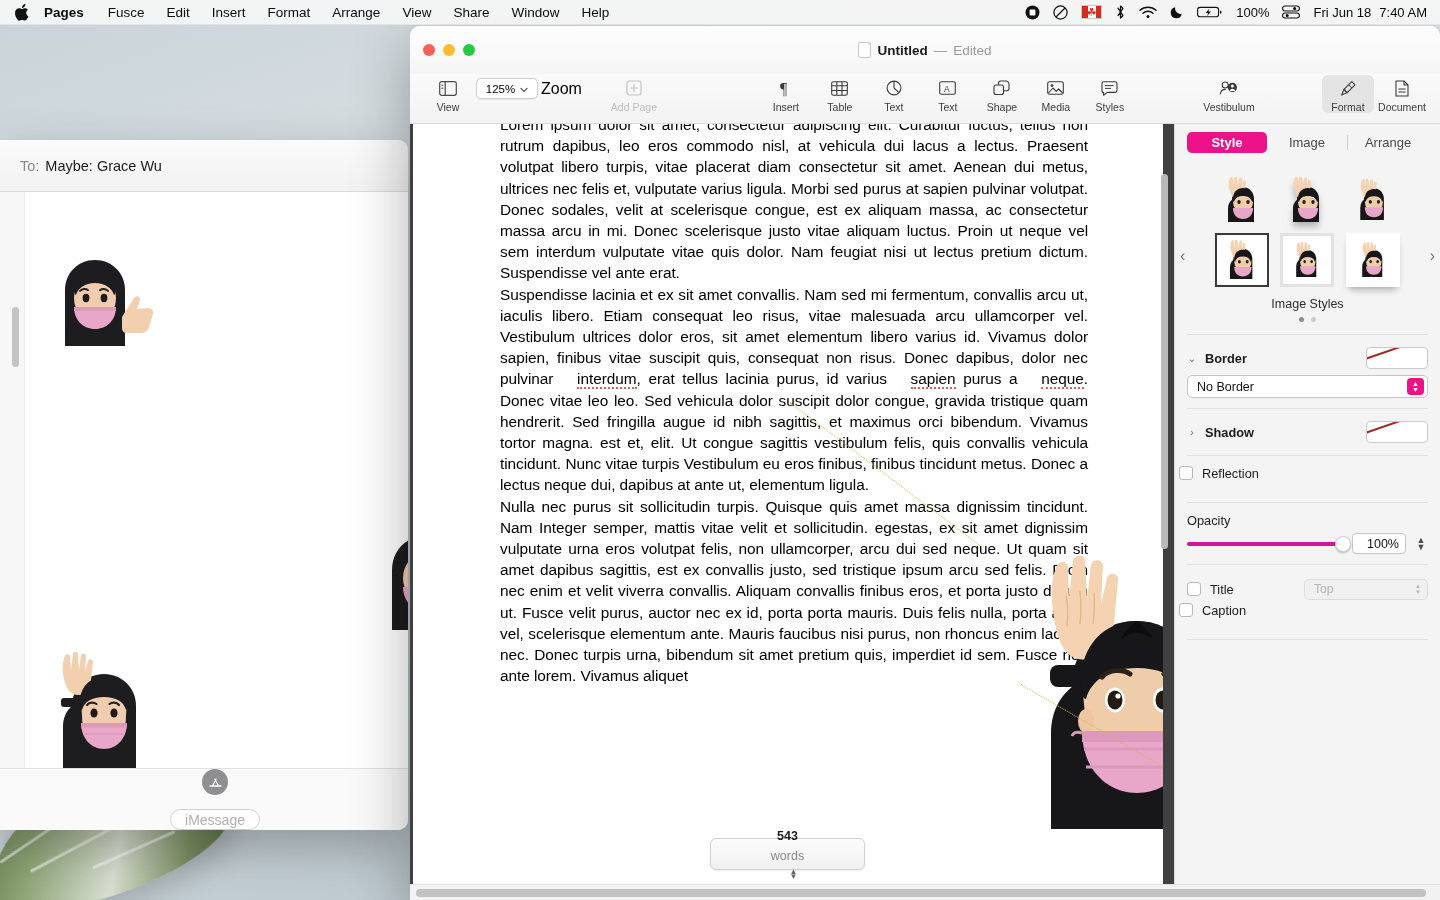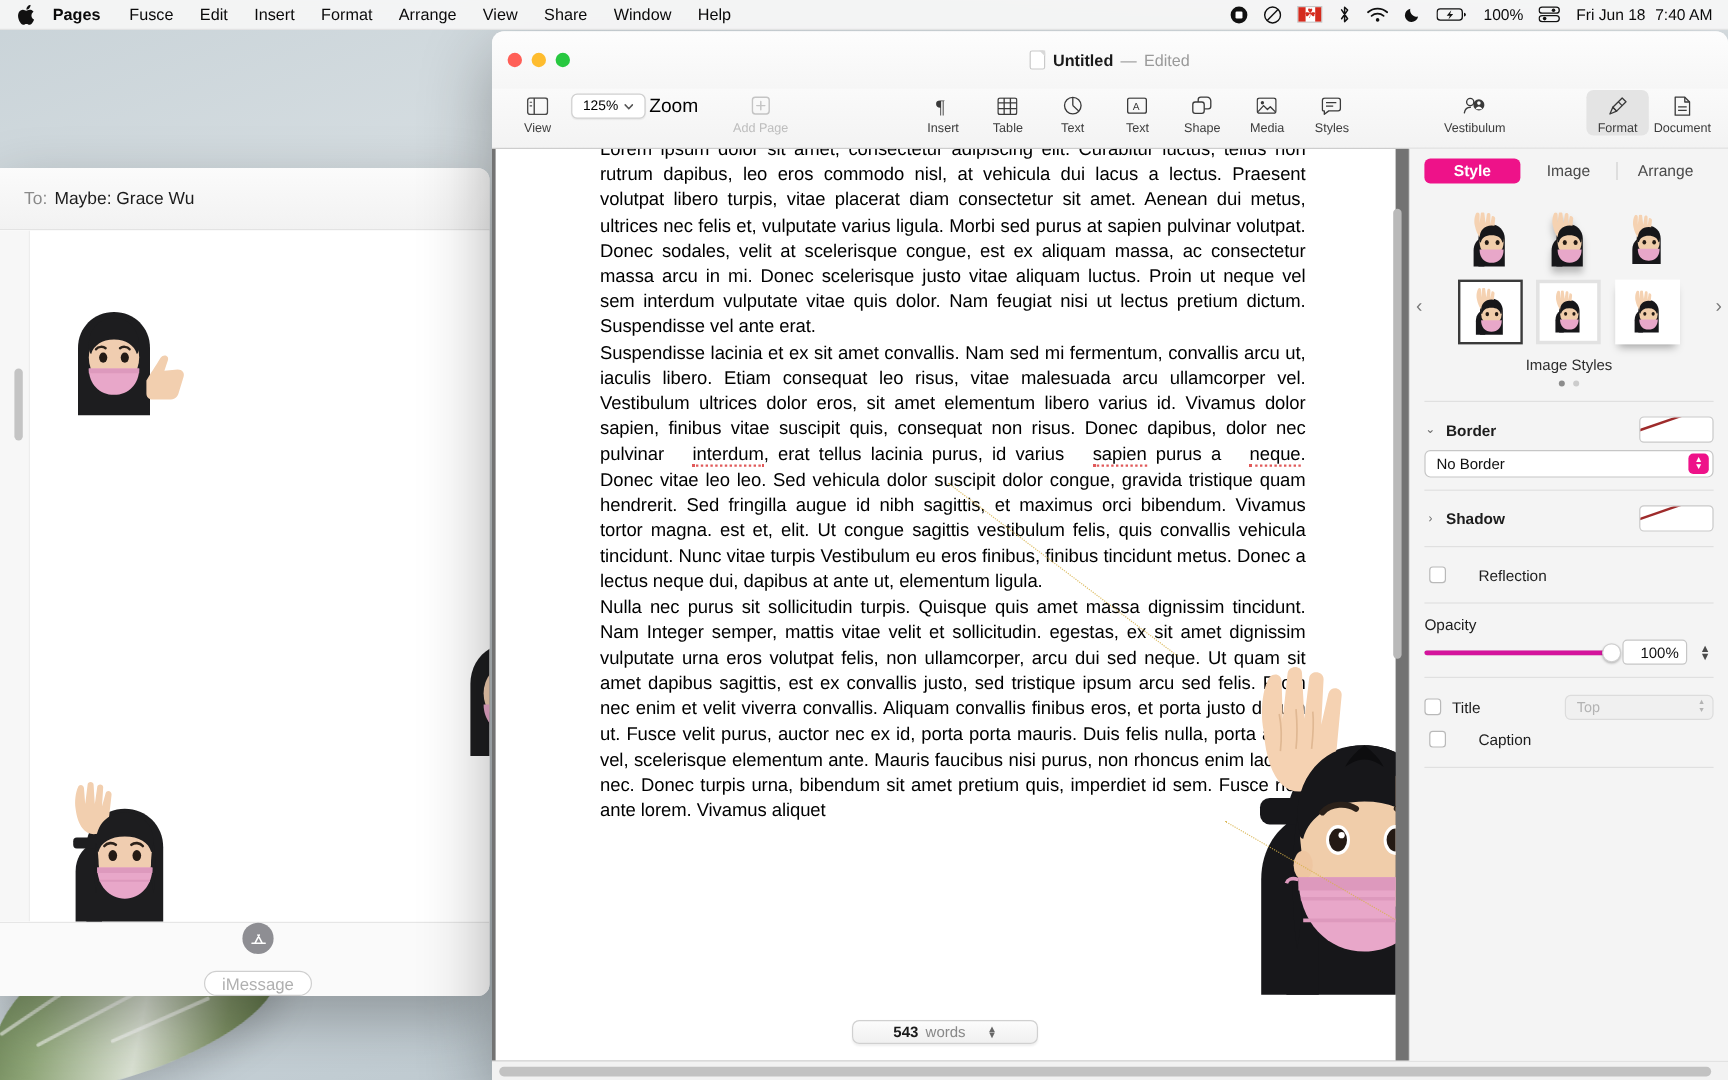--- a/index.html
+++ b/index.html
@@ -228,21 +228,21 @@
   .tb-collab { margin-left: auto; margin-right: auto; }
   .tb-right { display: flex; gap: 2px; }
 
   #pages-content {
     flex: 1; display: flex; position: relative; min-height: 0;
   }
   
   #doc-area {
     position: relative;
     width: 764px;
-    background: #737373;
+    background: #404040;
     overflow: hidden;
   }
   #doc-page {
     position: absolute;
     left: 3px; top: 0;
     width: 750px; height: 100%;
     background: #fff;
     overflow: hidden;
   }
   #doc-text {
@@ -270,28 +270,29 @@
     position: absolute;
     border-top: 1.5px dotted #d7b24a;
     transform-origin: left center;
     opacity: .85;
   }
 
   
   #word-count {
     position: absolute;
     left: 297px; bottom: 14px;
-    height: 20px; min-width: 155px;
+    height: 32px; min-width: 155px;
     background: linear-gradient(#fcfcfc,#f0f0f0);
     border: 1px solid #d0d0d0; border-radius: 6px;
     display: flex; align-items: center; justify-content: center;
     gap: 6px; font-size: 12.5px; color: #888;
     padding: 0 10px;
     box-shadow: 0 1px 2px rgba(0,0,0,.07);
     z-index: 40;
+    flex-direction: column;
   }
   #word-count .wc-num { font-weight: bold; color: #1a1a1a; }
   .stepper-glyph {
     margin-left: 12px; display: flex; flex-direction: column;
     line-height: 5px; font-size: 8px; color: #666;
   }
 
   .doc-vscroll {
     position: absolute; right: 6px; top: 50px;
     width: 7px; height: 375px; border-radius: 4px;
@@ -382,22 +383,22 @@
     position: relative;
   }
   .sel-btn {
     margin-left: auto;
     width: 17px; height: 17px; border-radius: 4px;
     background: #ee1289; color: #fff;
     display: flex; flex-direction: column; align-items: center; justify-content: center;
     line-height: 6px; font-size: 8px;
   }
   .checkbox-row {
-    display: flex; align-items: center; gap: 27px;
-    padding: 0 16px; height: 26px;
+    display: flex; gap: 9px;
+    padding: 0 4px; height: 26px;
   }
   .cbox {
     width: 14px; height: 14px; border-radius: 3px;
     background: #fff; border: 1px solid #b9b9b9; flex: none;
   }
   .cbox-label { font-size: 12.8px; color: #1c1c1c; }
   .opacity-label {
     font-size: 12.8px; color: #1c1c1c; padding: 0 12px; margin-bottom: 5px;
   }
   .opacity-row { display: flex; align-items: center; padding: 0 12px; gap: 8px; }

